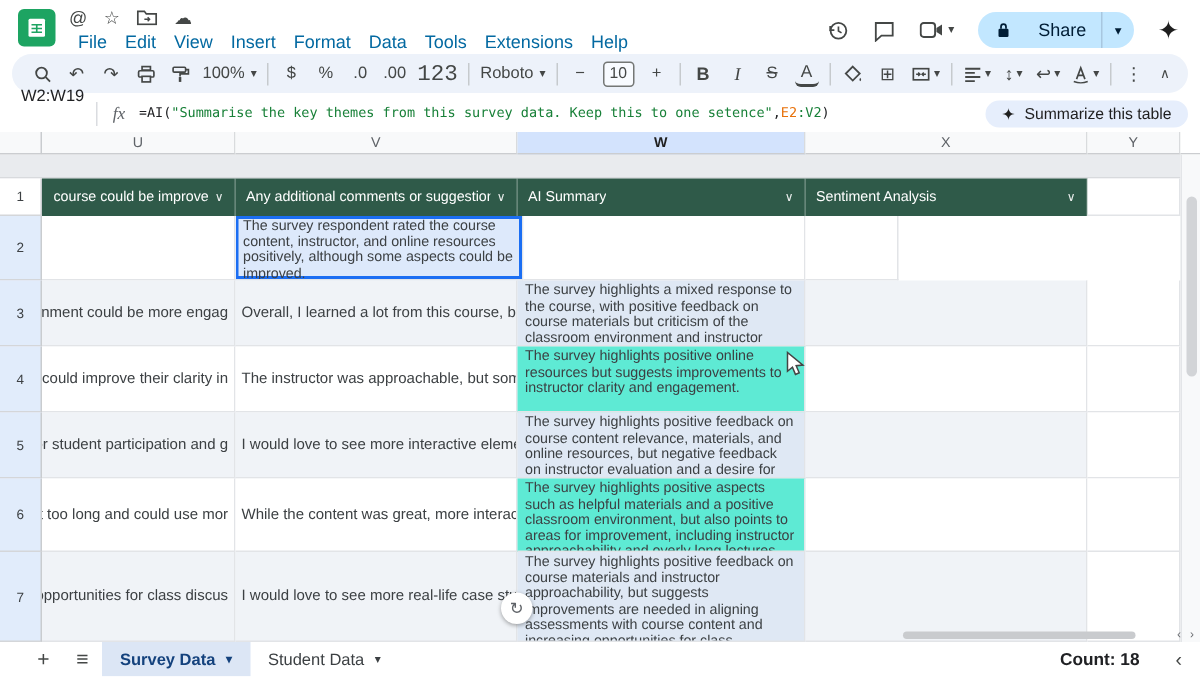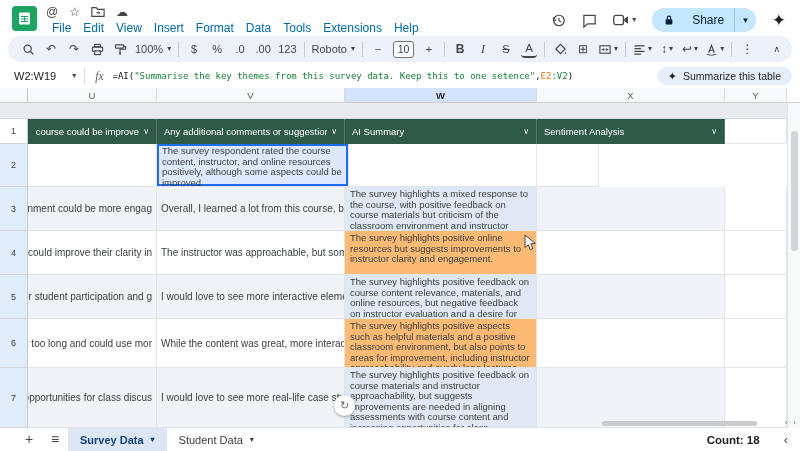--- a/index.html
+++ b/index.html
@@ -44,21 +44,21 @@
               display:flex; align-items:center; justify-content:center; font-size:10.5px; }
   .toolbar-collapse { margin-left:auto; font-size:9px; color:#444746; }
   .b { font-weight:bold; font-size:12px; }
   .i { font-style:italic; font-family:"Liberation Serif", serif; font-size:12px; }
   .s { text-decoration:line-through; font-size:11px; }
   .u-a { font-size:11.5px; border-bottom:2.5px solid #444746; line-height:11px; }
 
   
   .formulabar { position:absolute; top:64px; left:0; width:800px; height:24px; background:#fff;
                 display:flex; align-items:center; }
-  .name-box { display:flex; align-items:center; gap:16px; padding:0 8px 0 14px; }
+  .name-box { display:flex; align-items:center; gap:16px; padding:0 8px 0 14px;flex-direction:column; }
   .name-box-text { font-size:11px; color:#202124; }
   .fbar-div { width:1px; height:16px; background:#dadce0; }
   .fx { font-style:italic; font-family:"Liberation Serif", serif; font-size:11.5px; color:#5f6368; margin:0 9px 0 10px; }
   .formula { font-family:"DejaVu Sans Mono", monospace; font-size:9px; white-space:nowrap; overflow:hidden; flex:1; }
   .f-dark { color:#202124; } .f-green { color:#188038; } .f-orange { color:#e8710a; }
   .summarize-pill { position:absolute; right:8px; top:3px; height:18px; display:flex; align-items:center;
                     gap:6px; background:#e6eefc; border-radius:10px; padding:0 11px; font-size:10.5px;
                     color:#1f1f1f; white-space:nowrap; }
   .spark { font-size:11px; color:#1f1f1f; }
 
@@ -77,21 +77,21 @@
   .grayband { height:16px; width:787px; background:#e9ebee; border-bottom:1px solid #d8dadd; }
 
   .grow { display:flex; }
   .gut { background:#e1ecfb; border-right:1px solid #c9cccf; border-bottom:1px solid #d4d6d9;
          display:flex; align-items:center; justify-content:center; font-size:9px; color:#3c4043; }
   .cell { border-right:1px solid #e2e4e7; border-bottom:1px solid #e2e4e7; overflow:hidden;
           font-size:10px; color:#3c4043; background:#fff; padding:1px 4px; }
   .cu { display:flex; align-items:center; justify-content:flex-end; white-space:nowrap; }
   .cv { display:flex; align-items:center; white-space:nowrap; }
   .cv.center { justify-content:center; }
-  .cw { font-size:9.5px; line-height:10.6px; color:#3c4043; background:#fdba74; padding:2px 5px; }
+  .cw { font-size:9.5px; line-height:10.6px; color:#3c4043; background:#5eead4; padding:2px 5px; }
   .cx { background:#fff; }
   .cy { background:#fff; }
   .band .cu, .band .cv, .band .cx { background:#f0f3f7; }
   .band .cw { background:#dfe8f4; }
   .active-cell { background:#dde9fb !important; box-shadow:inset 0 0 0 2px #1b6ef3; }
 
   .hrow { display:flex; height:25px; }
   .hcell { background:#2f5a49; color:#fff; display:flex; align-items:center; justify-content:space-between;
            gap:4px; padding:0 7px; font-size:9.5px; border-right:1px solid rgba(255,255,255,0.18); overflow:hidden; }
   .hcell .htext { overflow:hidden; white-space:nowrap; }
@@ -219,21 +219,21 @@
     </span>
     <span class="zoom-sel">
       <span>100%</span>
       <span class="caret">▾</span>
     </span>
     <span class="tdiv"></span>
     <span class="tbtn">$</span>
     <span class="tbtn">%</span>
     <span class="tbtn">.0</span>
     <span class="tbtn">.00</span>
-    <span class="tbtn" style="font-size:11px;">123</span>
+    <span class="tbtn" style="font-size:15px;font-family:Liberation Mono, monospace;">123</span>
     <span class="tdiv"></span>
     <span class="font-sel">
       <span>Roboto</span>
       <span class="caret">▾</span>
     </span>
     <span class="tdiv"></span>
     <span class="tbtn">−</span>
     <span class="size-box">10</span>
     <span class="tbtn">+</span>
     <span class="tdiv"></span>

